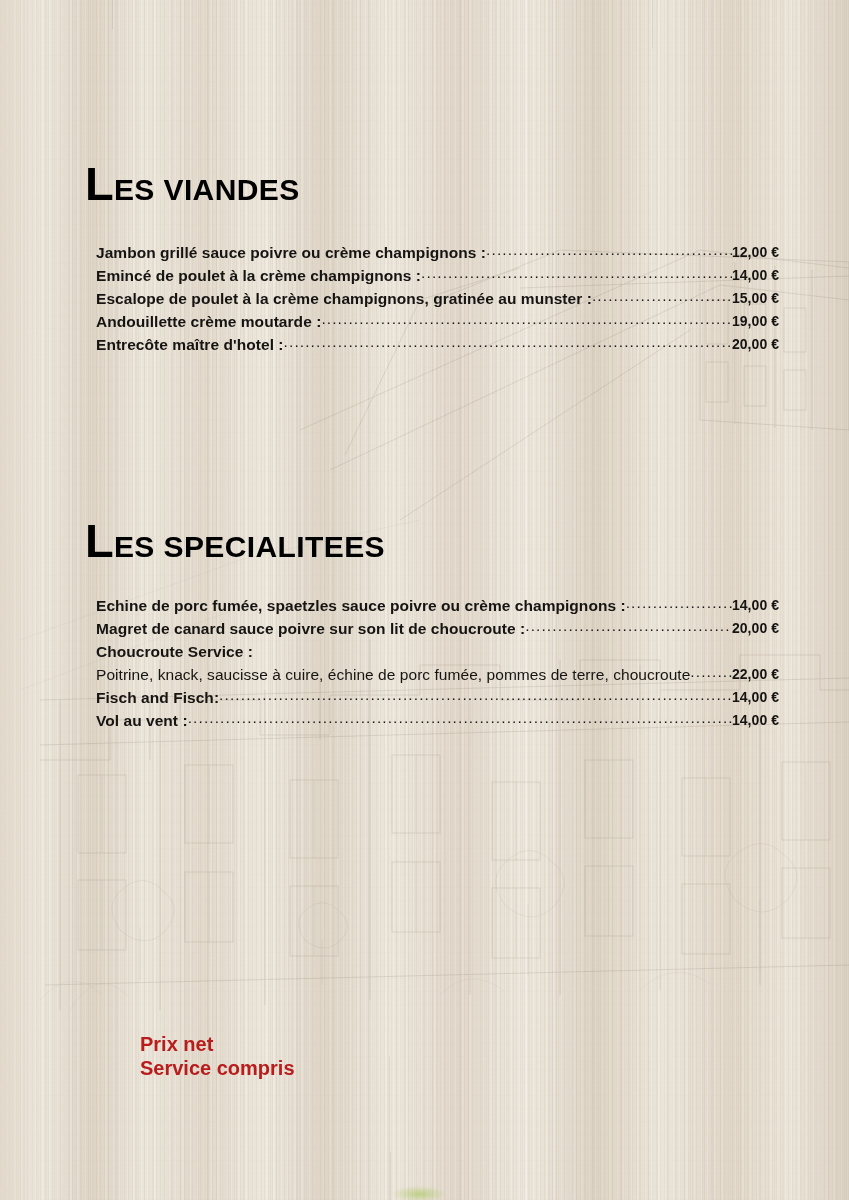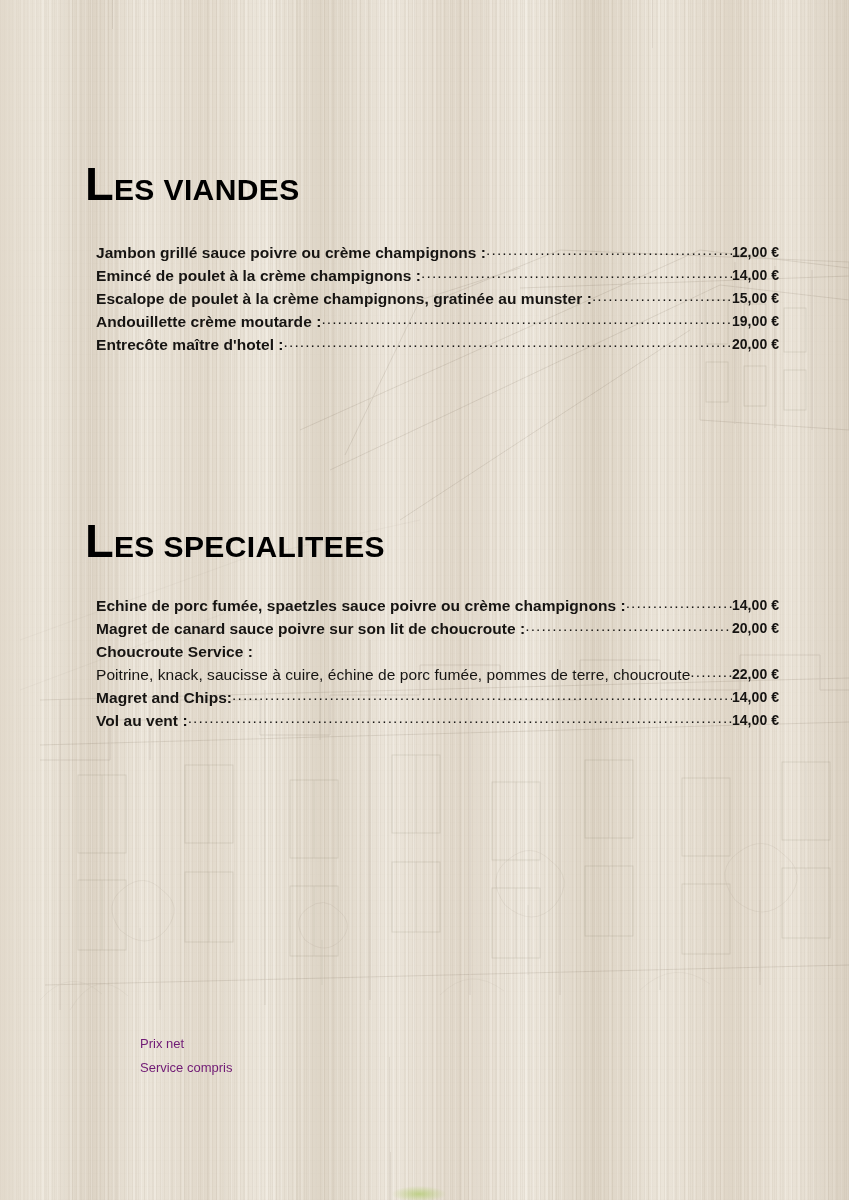--- a/index.html
+++ b/index.html
@@ -163,24 +163,24 @@
     flex:0 0 auto;
     font-weight:bold;
     font-size:14px;
     text-align:right;
     letter-spacing:.05px;
   }
 
   #footer {
     position:absolute;
     left:140px; top:1032px;
-    font-size:13px;
+    font-size:20px;
     line-height:24px;
-    font-weight:normal;
-    color:#701a75;
+    font-weight:bold;
+    color:#b91c1c;
   }
 
   
   #foliage {
     position:absolute;
     left:392px; top:1186px;
     width:54px; height:16px;
     background:radial-gradient(ellipse at center, rgba(160,196,78,0.55) 0%, rgba(160,196,78,0) 72%);
     pointer-events:none;
   }
@@ -351,21 +351,21 @@
         <span class="label">Choucroute Service :</span>
         <span class="leader"></span>
         <span class="price"></span>
       </div>
       <div class="row sub">
         <span class="label">Poitrine, knack, saucisse à cuire, échine de porc fumée, pommes de terre, choucroute</span>
         <span class="leader"></span>
         <span class="price">22,00 €</span>
       </div>
       <div class="row">
-        <span class="label">Magret and Chips:</span>
+        <span class="label">Fisch and Fisch:</span>
         <span class="leader"></span>
         <span class="price">14,00 €</span>
       </div>
       <div class="row">
         <span class="label">Vol au vent :</span>
         <span class="leader"></span>
         <span class="price">14,00 €</span>
       </div>
     </div>
   </div>

